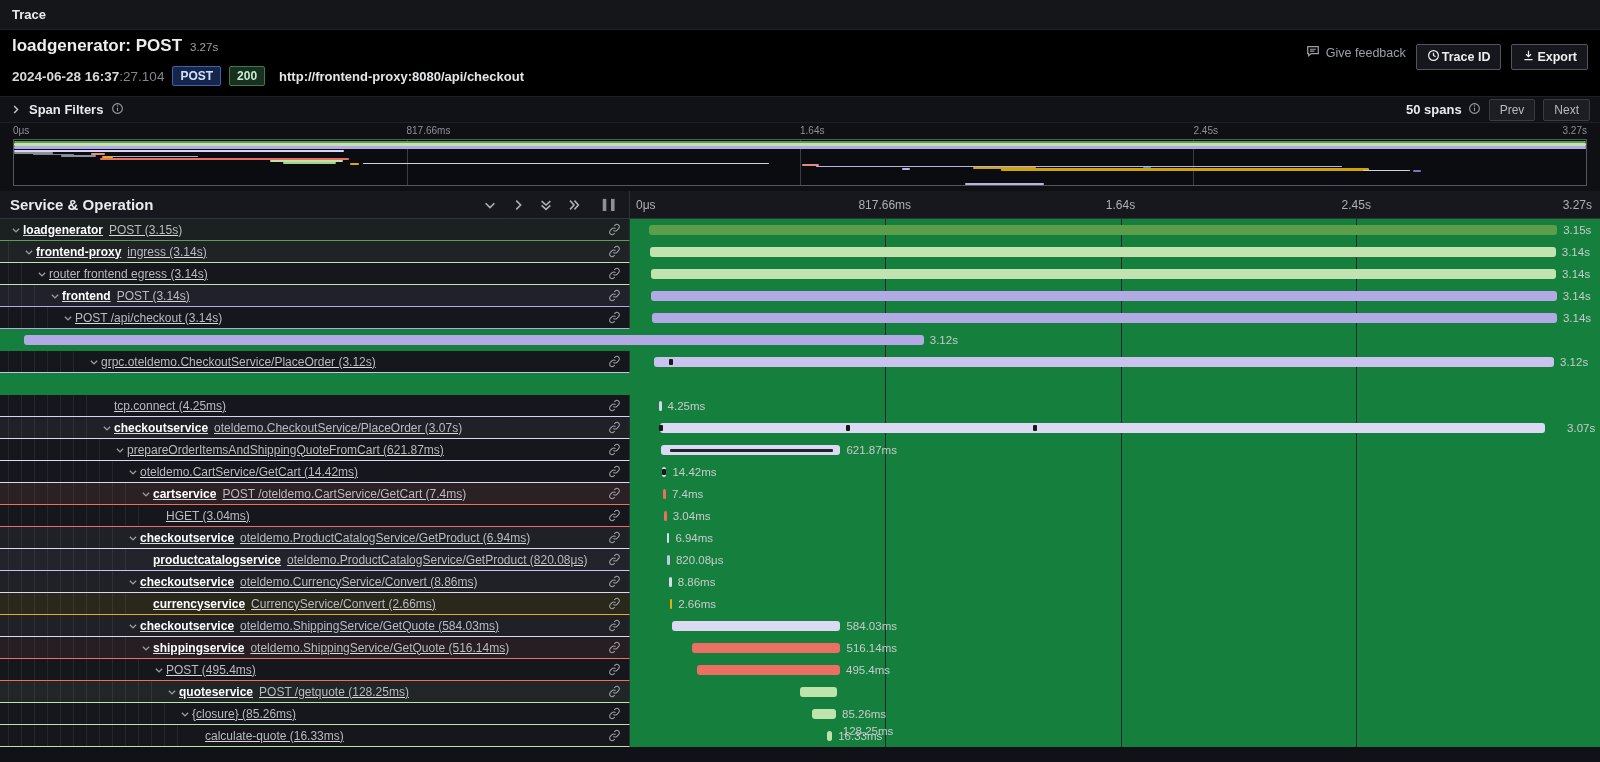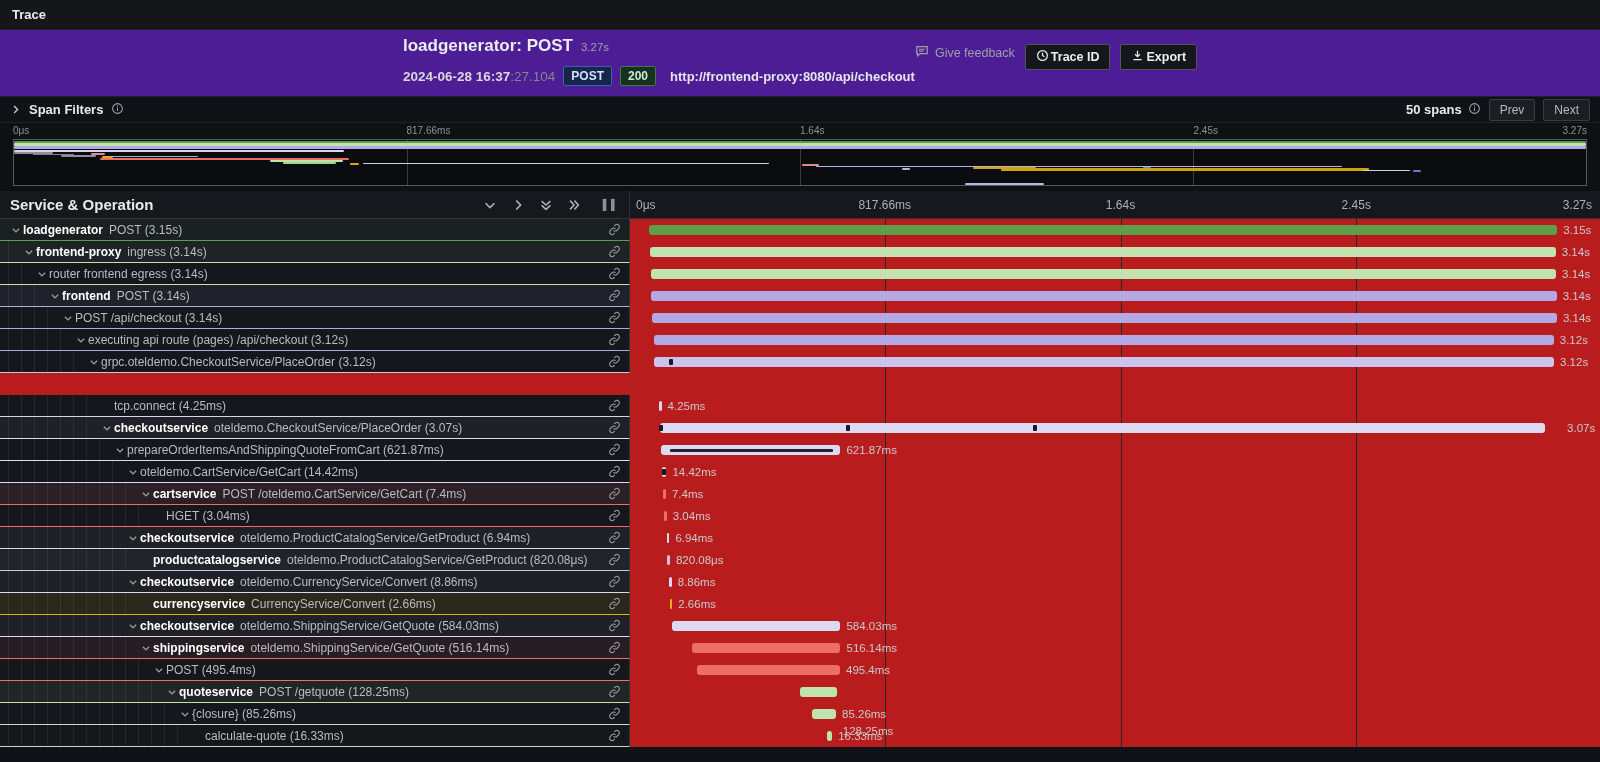--- a/index.html
+++ b/index.html
@@ -5,21 +5,21 @@
   * { box-sizing: border-box; margin: 0; padding: 0; }
   html,body { background:#0a0b0e; }
   body { font-family:"Liberation Sans", sans-serif; }
   .page { position:relative; width:1600px; height:762px; background:#111217; overflow:hidden; color:#d8d9db; }
 
   
   .topbar { height:30px; background:#141619; border-bottom:1px solid #1f2126; display:flex; align-items:center; padding:0 12px; }
   .topbar-title { font-size:13px; font-weight:700; color:#e9eaec; }
 
   
-  .trace-header { background:#4c1d95; padding:6px 12px 10px 12px; display:flex; justify-content:center; }
+  .trace-header { background:#000000; padding:6px 12px 10px 12px; display:flex; justify-content:space-between; }
   .th-left .title-line { display:flex; align-items:baseline; gap:8px; margin-bottom:10px; }
   .trace-title { font-size:17px; font-weight:700; color:#eceded; }
   .trace-duration { font-size:11.5px; color:#9da0a6; }
   .meta-line { display:flex; align-items:center; gap:8px; }
   .timestamp-main { font-size:13.5px; font-weight:700; color:#d8d9db; }
   .timestamp-frac { font-size:13.5px; color:#83868c; font-weight:400; }
   .badge { font-size:12px; font-weight:700; border-radius:2px; padding:2px 7px; }
   .badge-method { color:#cfe0ff; background:#16264a; border:1px solid #3f62b0; }
   .badge-status { color:#c9ecd0; background:#18301f; border:1px solid #3f7a4a; }
   .req-url { font-size:13px; font-weight:700; color:#e4e5e7; margin-left:6px; }
@@ -48,21 +48,21 @@
   .grid-header { display:flex; height:28px; border-bottom:1px solid #30333a; background:#16181d; position:relative; z-index:2; }
   .gh-left { width:630px; display:flex; align-items:center; justify-content:space-between; padding:0 6px 0 10px; border-right:1px solid #2c2f36; }
   .gh-title { font-size:15px; font-weight:700; color:#e9eaec; }
   .gh-icons { display:flex; align-items:center; gap:14px; margin-right:4px; }
   .gh-icons svg { display:block; cursor:pointer; }
   .drag-handle { color:#8e9095; font-size:10px; letter-spacing:1px; margin-left:8px; cursor:col-resize; }
   .gh-right { flex:1; position:relative; }
   .tl-tick { position:absolute; top:7px; font-size:12px; color:#aeb0b5; white-space:nowrap; }
 
   
-  .rows-wrap { position:relative; background:#b91c1c; }
+  .rows-wrap { position:relative; background:#15803d;text-decoration:underline; }
   .grid-overlay { position:absolute; left:630px; top:0; bottom:0; width:970px; pointer-events:none; z-index:0; }
   .vline { position:absolute; top:0; bottom:0; width:1px; background:#26282e; }
   .row { display:flex; height:22px; position:relative; z-index:1; }
   .row-left { width:630px; display:flex; align-items:center; padding-left:8px; border-bottom:1px solid; border-right:1px solid #2c2f36; background:#15171c; position:relative; }
   .indents { display:flex; align-self:stretch; }
   .guide { width:13px; border-left:1px solid rgba(255,255,255,0.07); align-self:stretch; }
   .chev { width:15px; display:flex; align-items:center; justify-content:center; flex:0 0 15px; cursor:pointer; }
   .chev.hidden-chev svg { visibility:hidden; }
   .svc { font-size:12px; font-weight:700; color:#ffffff; margin-right:6px; white-space:nowrap; }
   .op { font-size:12px; color:#b9bbbf; white-space:nowrap; overflow:hidden; text-overflow:ellipsis; }
@@ -345,42 +345,20 @@
                 <path d="M14 10.5a4.5 4.5 0 0 0-6.4 0l-3.2 3.2a4.5 4.5 0 0 0 6.4 6.4l1.6-1.6"></path>
               </svg>
             </span>
     </div>
     <div class="row-right">
       <div class="bar" style="left: 21.5949px; width: 905.334px; background: rgb(179, 169, 229);"></div>
       <span class="durlabel" style="left: 932.928px;">3.14s</span>
     </div>
   </div>
         <div class="row">
-    <div class="row-left" style="border-bottom-color: rgb(179, 169, 229);">
-      <span class="indents">
-              <span class="guide"></span>
-              <span class="guide"></span>
-              <span class="guide"></span>
-              <span class="guide"></span>
-              <span class="guide"></span>
-            </span>
-      <span class="chev">
-              <svg width="10" height="10" viewBox="0 0 16 16" fill="none" stroke="#9a9ca1" stroke-width="2.2">
-                <path d="M3 6l5 5 5-5"></path>
-              </svg>
-            </span>
-
-      <span class="op">executing api route (pages) /api/checkout (3.12s)</span>
-      <span class="linkicon">
-              <svg width="13" height="13" viewBox="0 0 24 24" fill="none" stroke="#9da0a6" stroke-width="2">
-                <path d="M10 13.5a4.5 4.5 0 0 0 6.4 0l3.2-3.2a4.5 4.5 0 0 0-6.4-6.4L11.6 5.5"></path>
-                <path d="M14 10.5a4.5 4.5 0 0 0-6.4 0l-3.2 3.2a4.5 4.5 0 0 0 6.4 6.4l1.6-1.6"></path>
-              </svg>
-            </span>
-    </div>
     <div class="row-right">
       <div class="bar" style="left: 24.1898px; width: 899.567px; background: rgb(179, 169, 229);"></div>
       <span class="durlabel" style="left: 929.757px;">3.12s</span>
     </div>
   </div>
         <div class="row">
     <div class="row-left" style="border-bottom-color: rgb(201, 195, 238);">
       <span class="indents">
               <span class="guide"></span>
               <span class="guide"></span>

